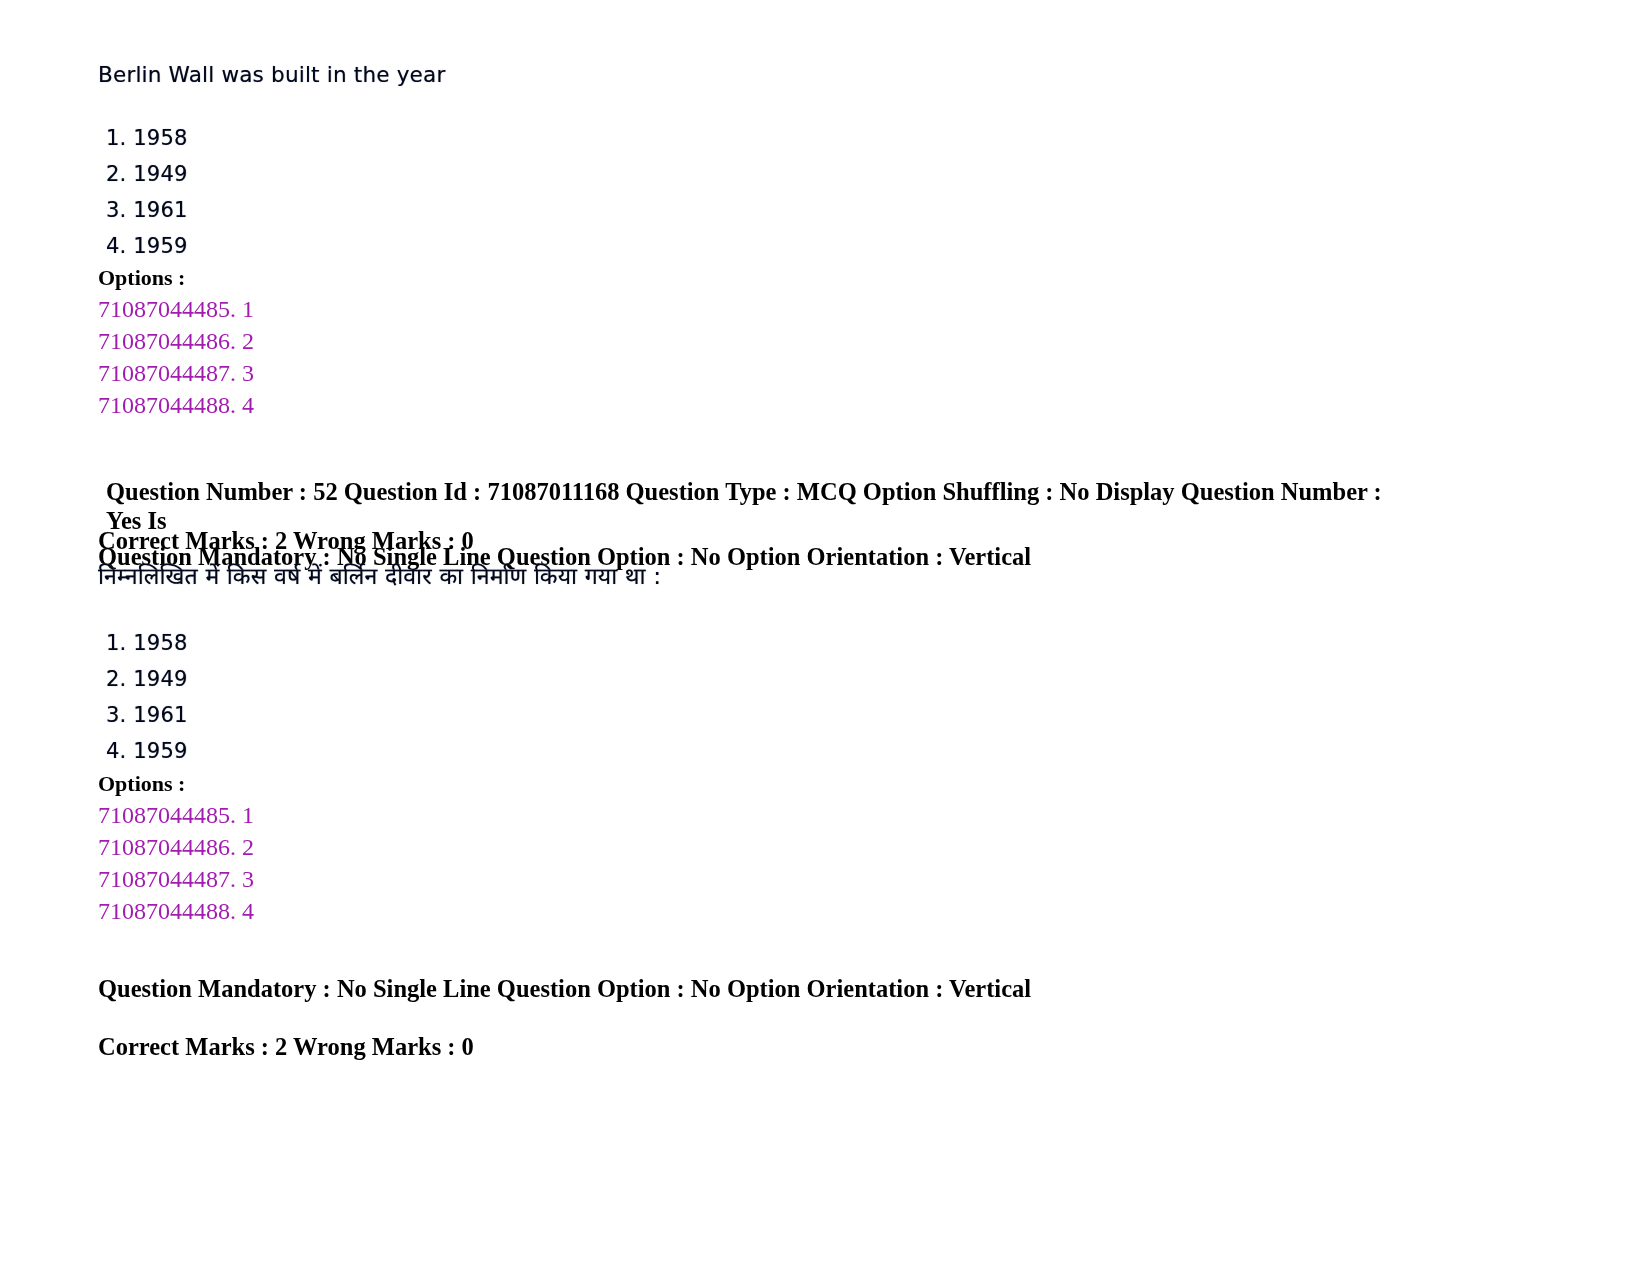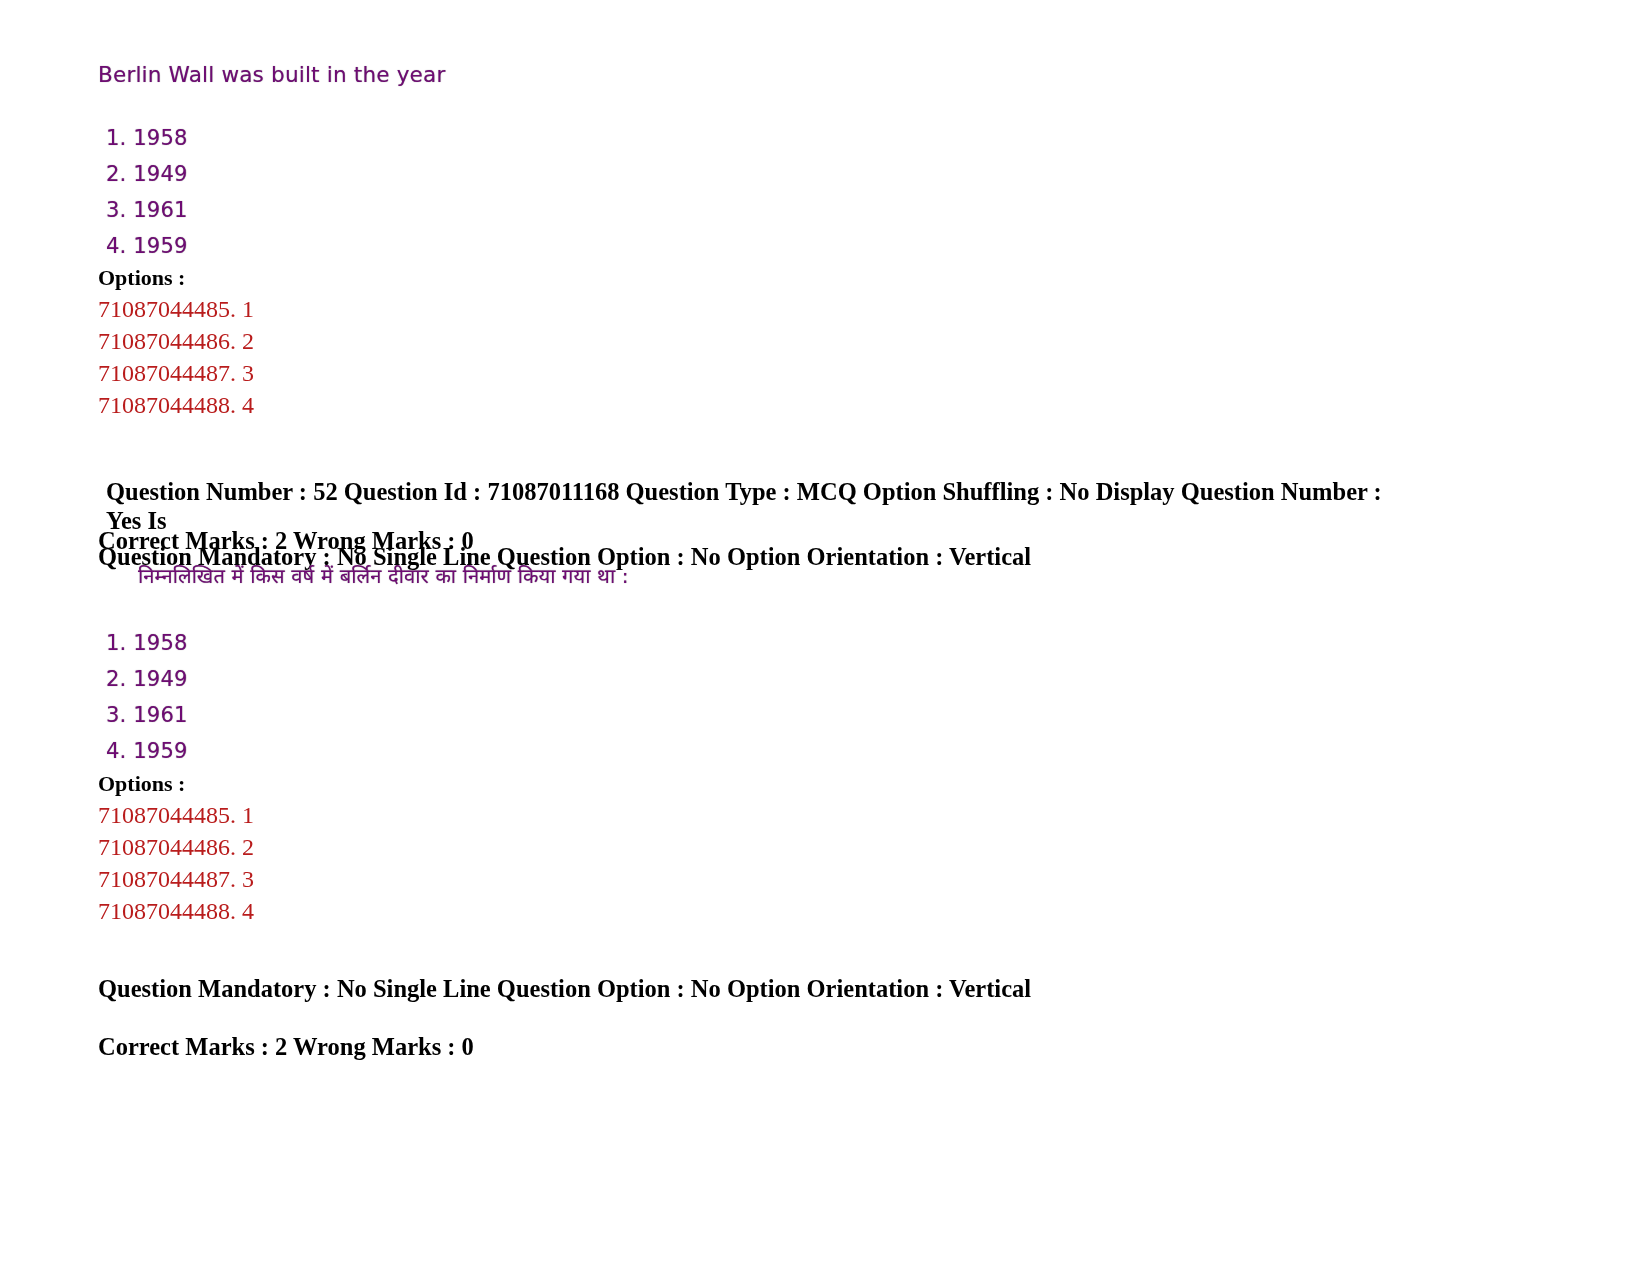--- a/index.html
+++ b/index.html
@@ -20,36 +20,35 @@
     position: absolute;
     left: 0; top: 0;
     width: 1650px;
     height: 1275px;
     background: #ffffff;
   }
 
   
   .scan {
     font-family: "DejaVu Sans", sans-serif;
-    color: #701a75;
+    color: #0f172a;
     letter-spacing: 0.2px;
     filter: blur(0.35px) contrast(1.15);
     text-shadow: 0 0 1.1px rgba(90,90,90,0.55), 0.4px 0.3px 0.6px rgba(140,140,140,0.4);
     -webkit-font-smoothing: antialiased;
   }
   .scan-q {
     font-size: 21.5px;
     line-height: 26px;
     font-weight: 400;
   }
   .scan-hi {
-    font-size: 20px;
+    font-size: 23px;
     line-height: 30px;
     font-weight: 400;
-    margin-left: 40px;
   }
   .scan-opt {
     font-size: 21px;
     line-height: 36px;
     font-weight: 400;
     padding-left: 8px;
   }
 
   
   .serif-b {
@@ -57,21 +56,21 @@
     font-weight: bold;
     font-size: 24.5px;
     line-height: 28.5px;
     color: #000;
   }
   .serif-n {
     font-family: "Liberation Serif", "DejaVu Serif", serif;
     font-weight: normal;
     font-size: 24px;
     line-height: 32px;
-    color: #b91c1c;
+    color: #a21caf;
   }
 
   .options-head {
     font-family: Liberation Serif, serif;
     font-weight: bold;
     font-size: 22px;
     line-height: 30px;
   }
 
   .meta-block { width: 1320px; }

